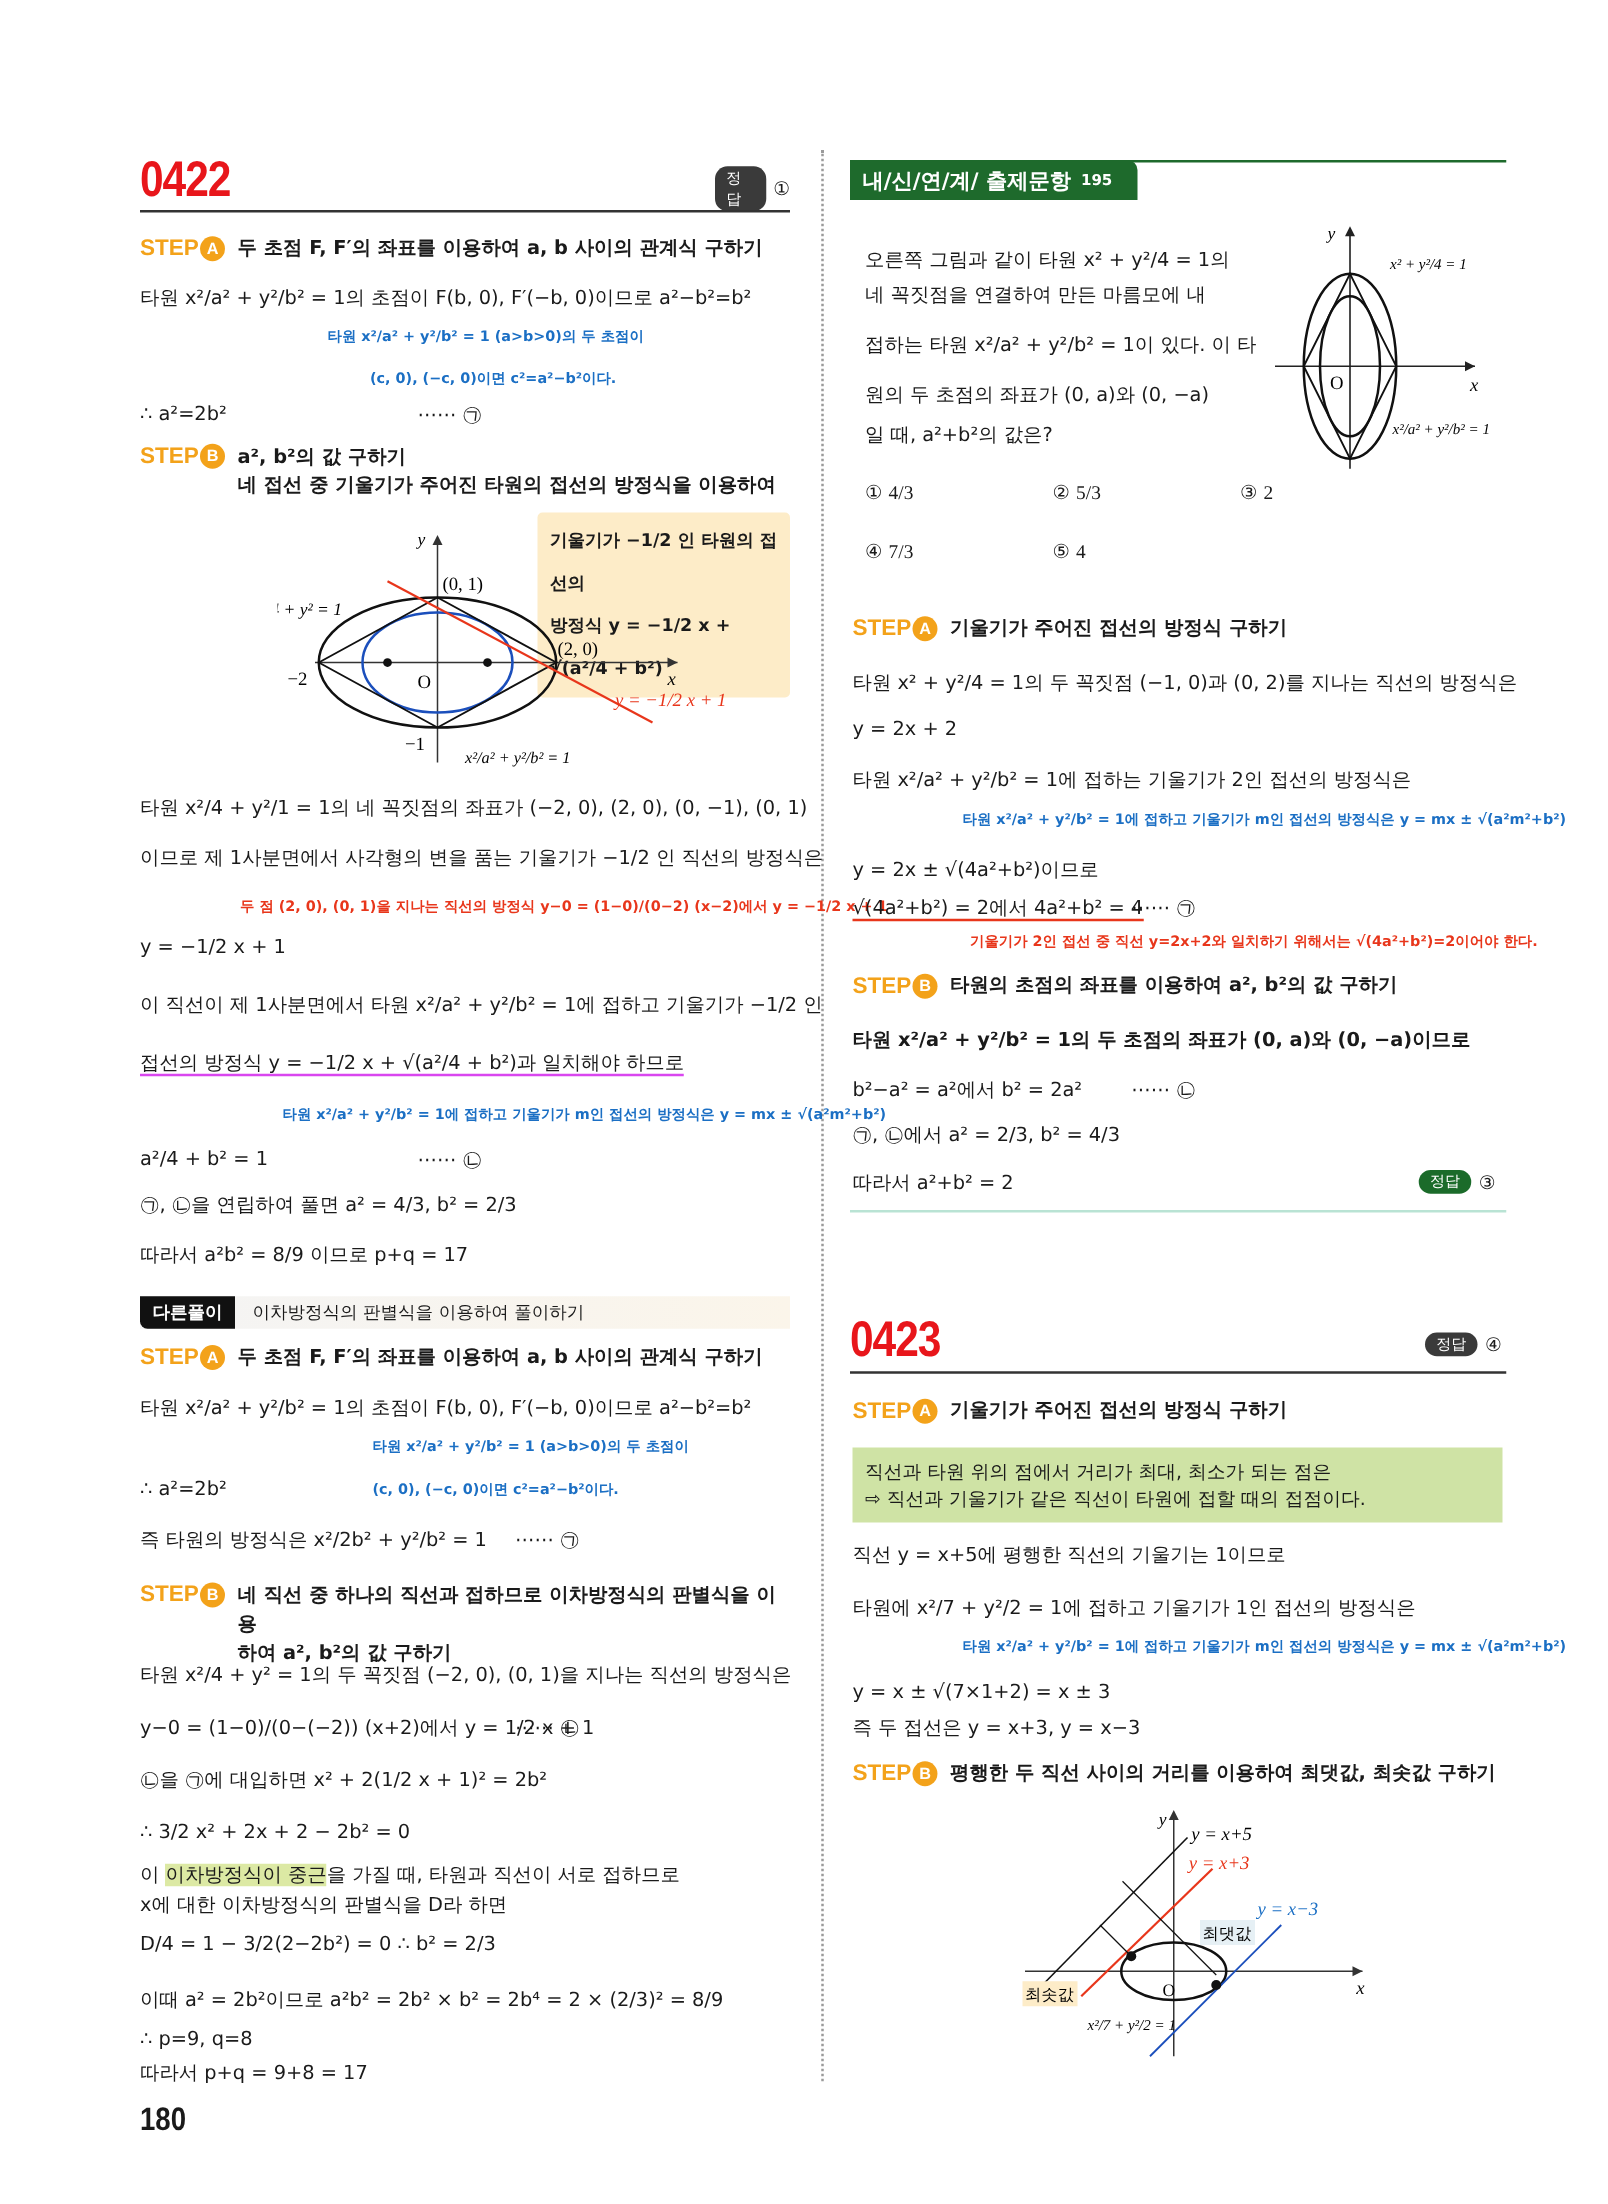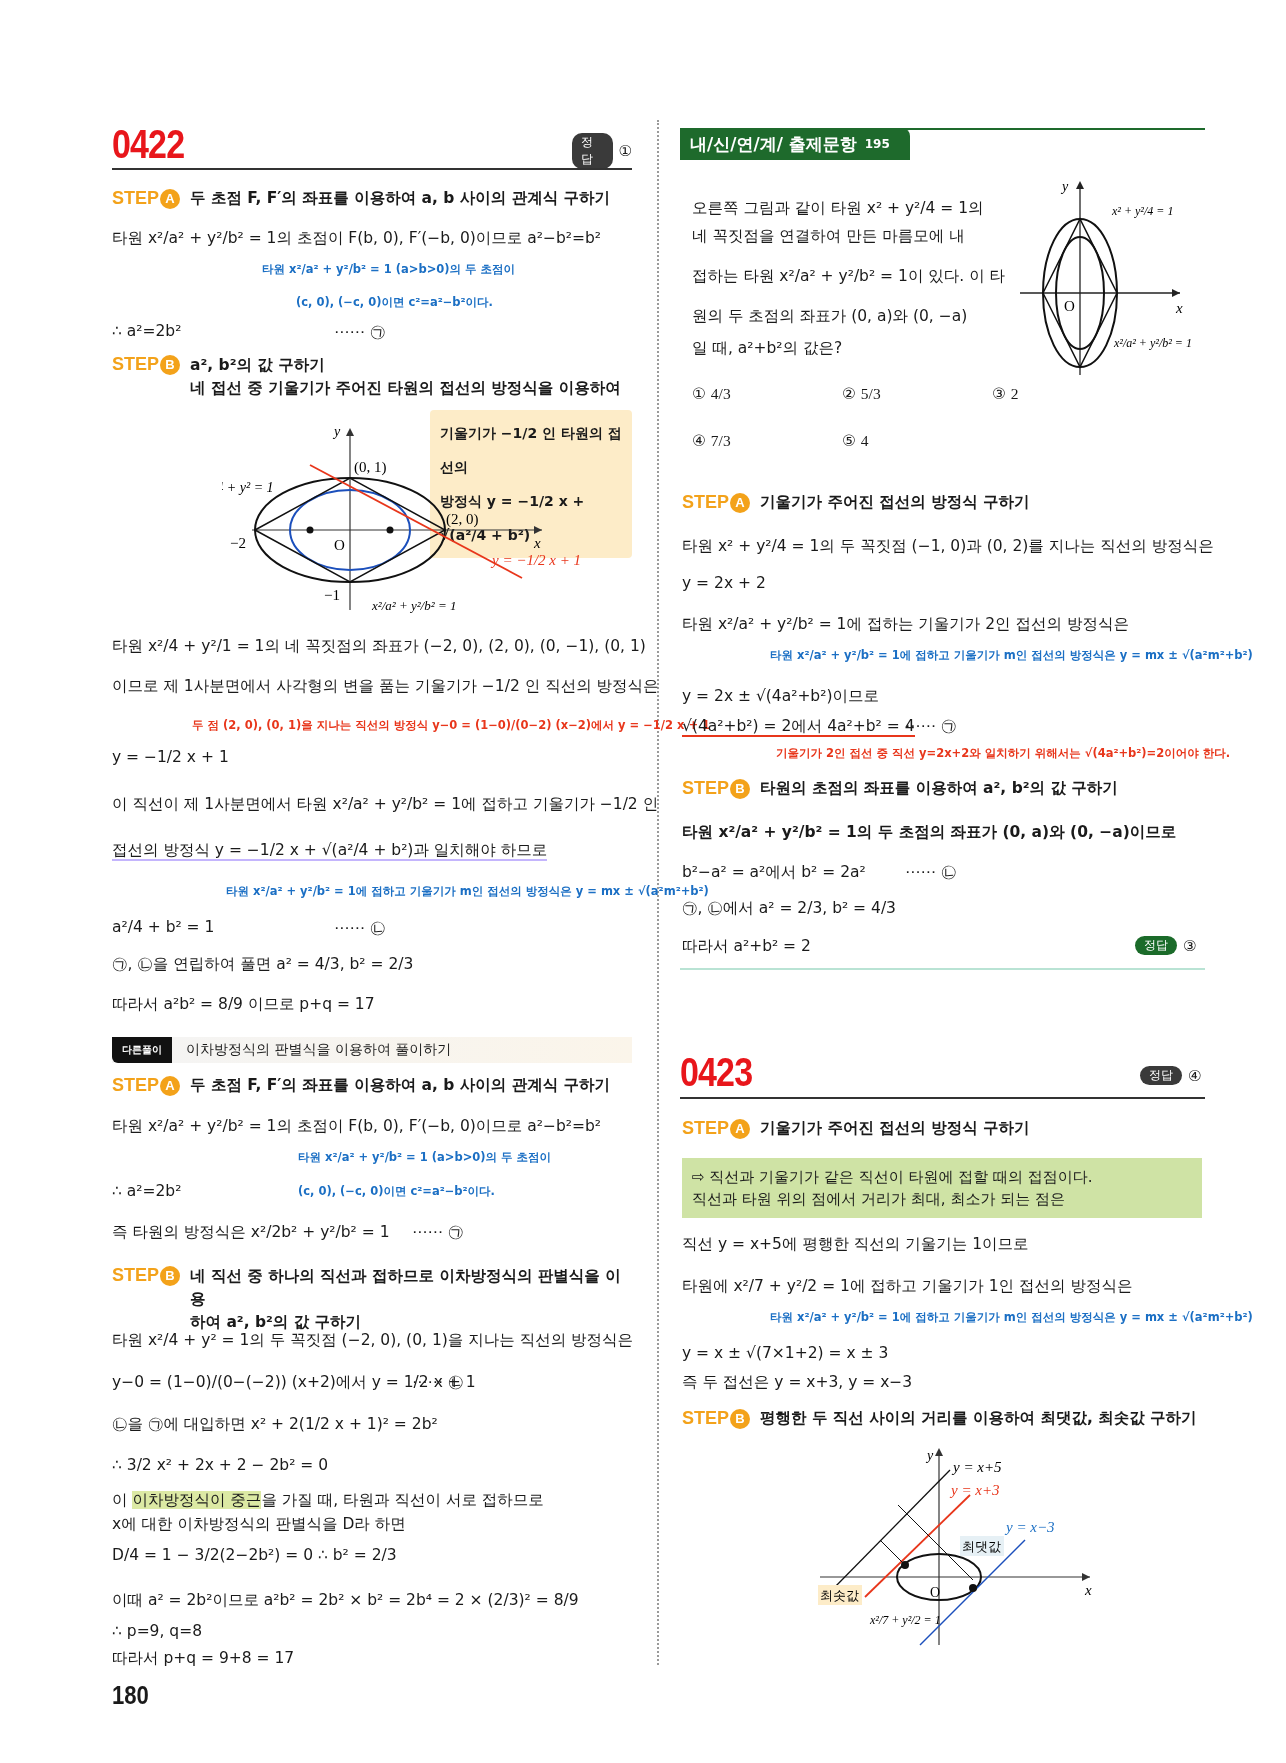--- a/index.html
+++ b/index.html
@@ -16,26 +16,26 @@
   .answer { position: absolute; display: flex; align-items: center; gap: 6px; font-size: 15px; }
   .pill { background: #3a3a3a; color: #fff; border-radius: 10px; padding: 1px 9px; font-size: 12px; }
   .pill.green { background: #1b6b2a; }
   .step { position: absolute; display: flex; align-items: flex-start; gap: 10px; font-weight: bold; font-size: 15.5px; }
   .step .tag { color: #f3a21a; font-weight: bold; font-family: "Liberation Sans", sans-serif; font-size: 18px; display: flex; align-items: center; white-space: nowrap; }
   .step .tag .circ { display: inline-block; width: 20px; height: 20px; border-radius: 50%; background: #f3a21a; color: #fff;
                      font-size: 13px; text-align: center; line-height: 20px; margin-left: 1px; }
   .line { position: absolute; white-space: nowrap; font-size: 15.5px; }
   .note-blue { position: absolute; white-space: nowrap; color: #1b6fc4; font-size: 11.5px; font-weight: bold; }
   .note-red { position: absolute; white-space: nowrap; color: #e8361b; font-size: 11.5px; font-weight: bold; }
-  .ul-blue { border-bottom: 2px solid #c4b5fd; }
+  .ul-blue { border-bottom: 2px solid #d946ef; }
   .ul-red { border-bottom: 2px solid #e8361b; }
   .hl { background: #dce9a4; }
   .alt-banner { position: absolute; left: 0; top: 1037px; width: 520px; height: 26px;
                 background: linear-gradient(90deg, #f4f4f4 0%, #fbf5ea 100%); display: flex; align-items: center; }
-  .alt-banner .lbl { background: #111; color: #fff; font-weight: bold; font-size: 10px; padding: 4px 10px; border-radius: 0 0 0 6px; height: 18px; line-height: 18px; }
+  .alt-banner .lbl { background: #111; color: #fff; font-weight: bold; font-size: 14px; padding: 4px 10px; border-radius: 0 0 0 6px; height: 18px; line-height: 18px; }
   .alt-banner .txt { margin-left: 14px; font-size: 14px; }
   .callout { position: absolute; background: #fdecc8; border-radius: 4px; padding: 6px 10px; font-size: 14px; font-weight: bold; line-height: 34px; }
   .green-box { position: absolute; background: #cfe3a5; padding: 8px 10px; font-size: 15px; line-height: 22px; }
   .ref-header { position: absolute; left: 0; top: 128px; width: 220px; height: 32px; background: #1e6a2c; color: #fff;
                 font-weight: bold; font-size: 17px; display: flex; align-items: center; padding-left: 10px; border-radius: 0 8px 0 0; }
   .ref-header .num { font-size: 12px; margin-left: 8px; }
   .ref-line { position: absolute; left: 220px; top: 128px; width: 305px; height: 2px; background: #1e6a2c; }
   .choice { position: absolute; font-size: 15.5px; }
   .divider-bottom { position: absolute; height: 2px; background: #333; }
   .pageno { position: absolute; left: 112px; top: 1680px; font-size: 26px; font-weight: bold; font-family: "Liberation Sans", sans-serif; transform: scaleX(0.85); transform-origin: left; }
@@ -241,22 +241,22 @@
   <div class="hrule" style="left:0; top:1097px; width:525px;"></div>
 
   <div class="step" style="left:2px; top:1118px;">
     <span class="tag">
         <span>STEP</span>
         <span class="circ">A</span>
       </span>
     <span>기울기가 주어진 접선의 방정식 구하기</span>
   </div>
   <div class="green-box" style="left:2px; top:1158px; width:500px;">
+    <div>직선과 타원 위의 점에서 거리가 최대, 최소가 되는 점은</div>
     <div>⇨ 직선과 기울기가 같은 직선이 타원에 접할 때의 접점이다.</div>
-    <div>직선과 타원 위의 점에서 거리가 최대, 최소가 되는 점은</div>
   </div>
   <div class="line" style="left:2px; top:1234px;">직선 y = x+5에 평행한 직선의 기울기는 1이므로</div>
   <div class="line" style="left:2px; top:1276px;">타원에 x²/7 + y²/2 = 1에 접하고 기울기가 1인 접선의 방정식은</div>
   <div class="note-blue" style="left:90px; top:1310px;">타원 x²/a² + y²/b² = 1에 접하고 기울기가 m인 접선의 방정식은 y = mx ± √(a²m²+b²)</div>
   <div class="line" style="left:2px; top:1344px;">y = x ± √(7×1+2) = x ± 3</div>
   <div class="line" style="left:2px; top:1372px;">즉 두 접선은 y = x+3, y = x−3</div>
 
   <div class="step" style="left:2px; top:1408px;">
     <span class="tag">
         <span>STEP</span>

